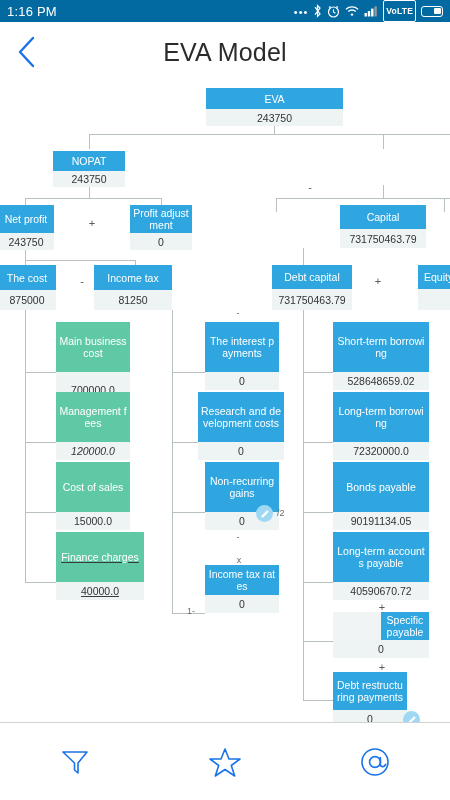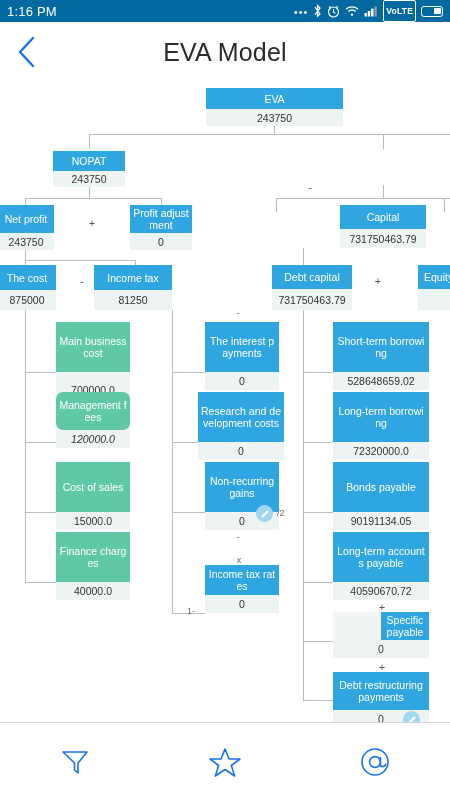--- a/index.html
+++ b/index.html
@@ -253,32 +253,32 @@
     <div class="node-val" style="height:20px;">81250</div>
   </div>
 
   <div class="node green" style="left:56px; top:240px; width:74px;">
     <div class="node-head" style="height:50px;">Main business cost</div>
     <div class="node-val" style="height:36px;">700000.0</div>
   </div>
   <div class="op" style="left:86px; top:312px; width:14px;">+</div>
 
   <div class="node green" style="left:56px; top:310px; width:74px;">
-    <div class="node-head" style="height:38px;border-radius:7px;">Management fees</div>
+    <div class="node-head" style="height:50px;">Management fees</div>
     <div class="node-val" style="height:18px;font-style:italic;">120000.0</div>
   </div>
   <div class="op" style="left:86px; top:382px; width:14px;">+</div>
 
   <div class="node green" style="left:56px; top:380px; width:74px;">
     <div class="node-head" style="height:50px;">Cost of sales</div>
     <div class="node-val" style="height:18px;">15000.0</div>
   </div>
   <div class="op" style="left:86px; top:452px; width:14px;">+</div>
 
-  <div class="node green" style="left:56px; top:450px; width:74px;">
+  <div class="node green" style="left:56px; top:450px; width:88px;text-decoration:underline;">
     <div class="node-head" style="height:50px;">Finance charges</div>
     <div class="node-val" style="height:18px;">40000.0</div>
   </div>
 
   <div class="op small" style="left:231px; top:226px; width:14px;">-</div>
 
   <div class="node" style="left:205px; top:240px; width:74px;">
     <div class="node-head" style="height:50px;">The interest payments</div>
     <div class="node-val" style="height:18px;">0</div>
   </div>
@@ -348,21 +348,21 @@
     <div class="node-val" style="height:18px;">40590670.72</div>
   </div>
   <div class="op" style="left:375px; top:520px; width:14px;">+</div>
 
   <div class="node" style="left:333px; top:530px; width:96px;">
     <div class="node-head" style="height:28px;margin-left:48px;">Specific payable</div>
     <div class="node-val" style="height:18px;">0</div>
   </div>
   <div class="op" style="left:375px; top:580px; width:14px;">+</div>
 
-  <div class="node" style="left:333px; top:590px; width:96px;">
+  <div class="node" style="left:333px; top:590px; width:74px;">
     <div class="node-head" style="height:38px;">Debt restructuring payments</div>
     <div class="node-val" style="height:18px;">0</div>
   </div>
   <div class="pencil" style="left:403px; top:629px;">
     <svg width="10" height="10" viewBox="0 0 10 10">
           <path d="M7.2 1.2 L8.8 2.8 L3.4 8.2 L1.4 8.6 L1.8 6.6 Z" fill="#ffffff"></path>
         </svg>
   </div>
 
 </div>

